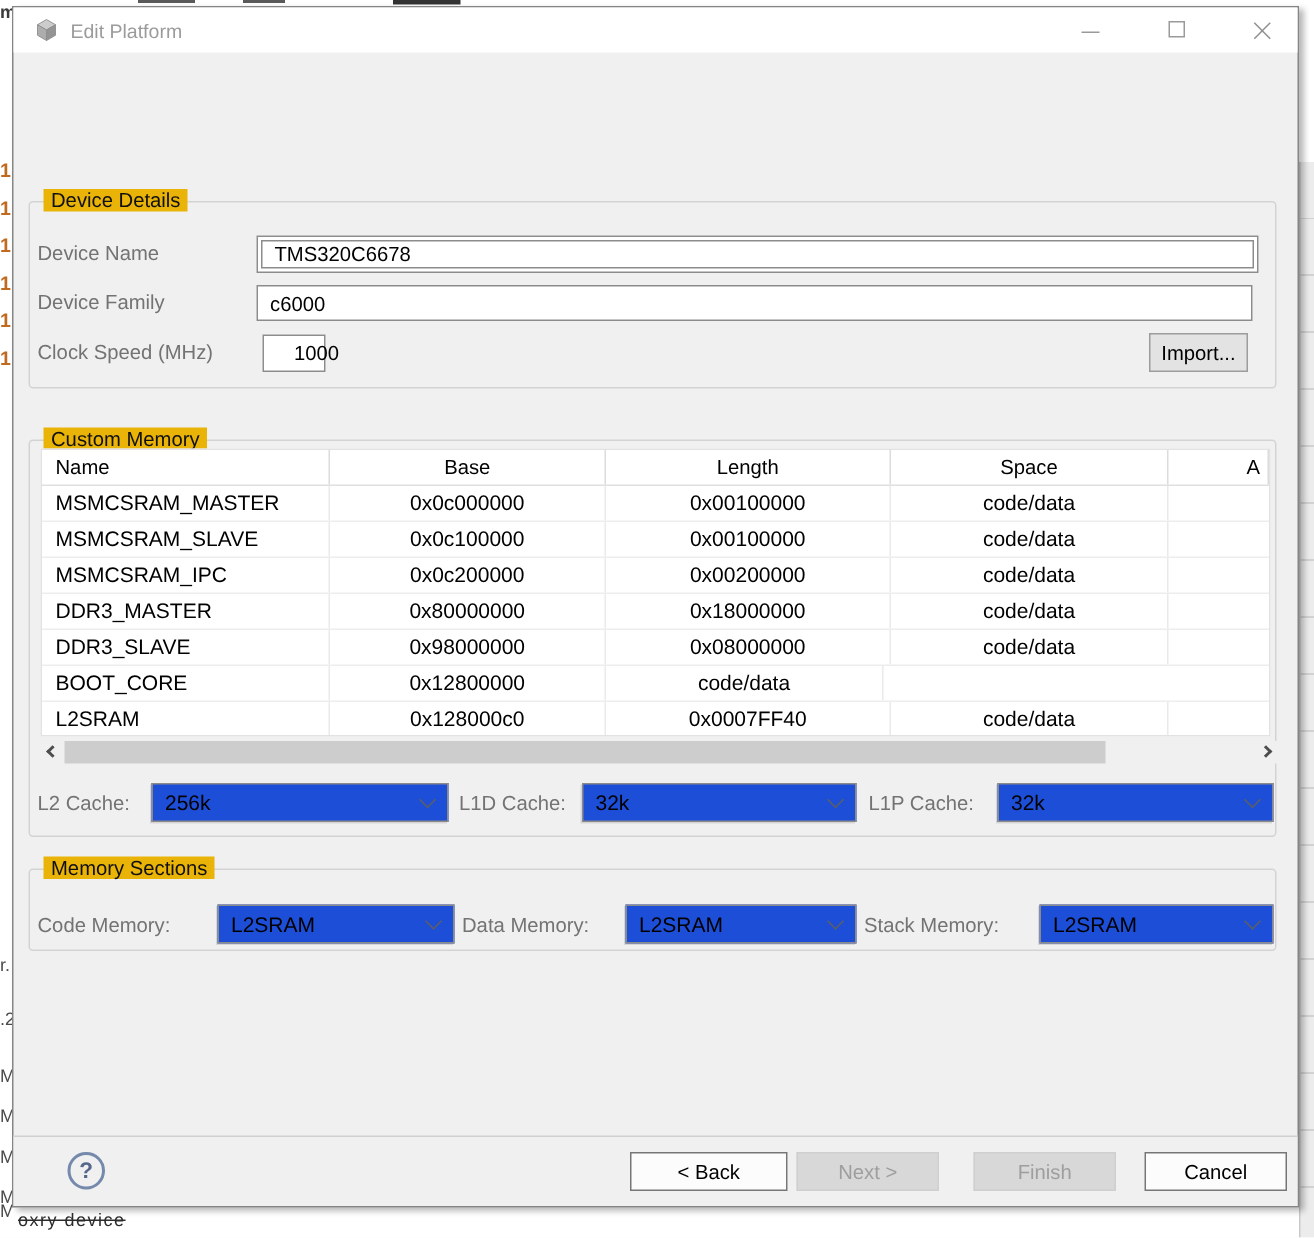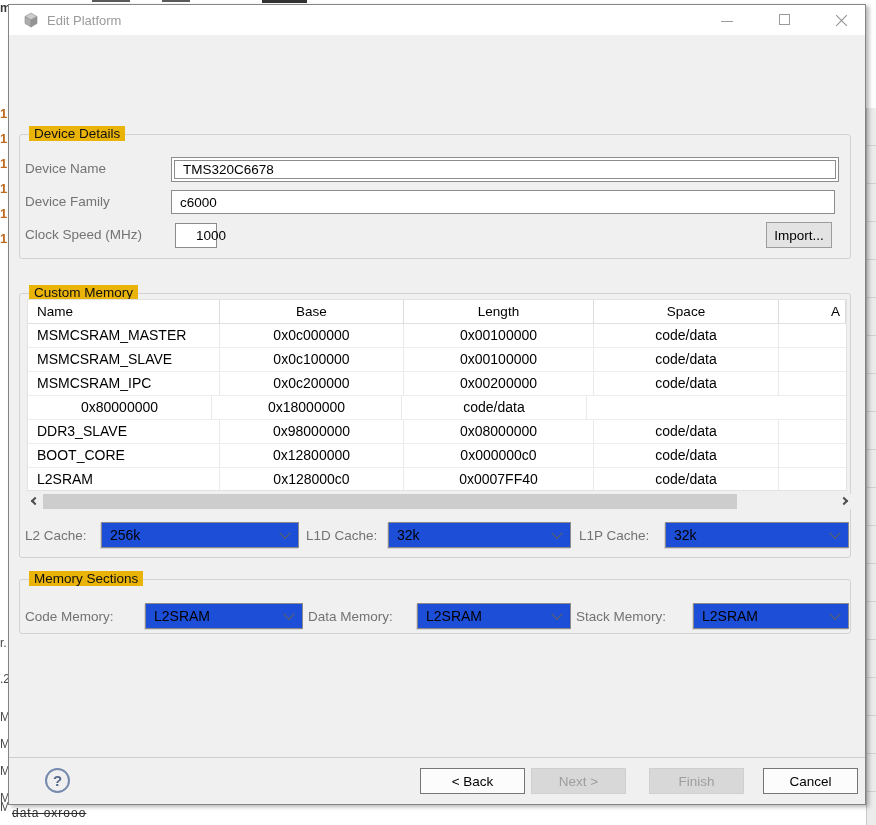--- a/index.html
+++ b/index.html
@@ -109,21 +109,21 @@
   <div class="bg-digit" style="top:181px;">1</div>
   <div class="bg-digit" style="top:206px;">1</div>
   <div class="bg-digit" style="top:231px;">1</div>
   <div class="bg-letter" style="top:636px;">r.</div>
   <div class="bg-letter" style="top:672px;">.2</div>
   <div class="bg-letter" style="top:710px;">M</div>
   <div class="bg-letter" style="top:737px;">M</div>
   <div class="bg-letter" style="top:764px;">M</div>
   <div class="bg-letter" style="top:791px;">M</div>
   <div class="bg-letter" style="top:800px;">M</div>
-  <div class="bg-bottom-text">data oxrooo</div>
+  <div class="bg-bottom-text">oxry device</div>
   <div class="bg-right"></div>
 
   <div class="dialog">
 
     <div class="titlebar">
       <span class="app-icon">
         <svg width="16" height="16" viewBox="0 0 16 16">
           <polygon points="8,1 14,4.5 8,8 2,4.5" fill="#cccccc" stroke="#8d8d8d" stroke-width="0.6"></polygon>
           <polygon points="2,4.5 8,8 8,15 2,11.5" fill="#adadad" stroke="#8d8d8d" stroke-width="0.6"></polygon>
           <polygon points="14,4.5 8,8 8,15 14,11.5" fill="#949494" stroke="#8d8d8d" stroke-width="0.6"></polygon>
@@ -187,36 +187,36 @@
         <div class="cell c-access"></div>
       </div>
       <div class="trow">
         <div class="cell c-name">MSMCSRAM_IPC</div>
         <div class="cell c-base">0x0c200000</div>
         <div class="cell c-len">0x00200000</div>
         <div class="cell c-space">code/data</div>
         <div class="cell c-access"></div>
       </div>
       <div class="trow">
+        <div class="cell c-name">DDR3_MASTER</div>
         <div class="cell c-base">0x80000000</div>
         <div class="cell c-len">0x18000000</div>
         <div class="cell c-space">code/data</div>
         <div class="cell c-access"></div>
       </div>
       <div class="trow">
         <div class="cell c-name">DDR3_SLAVE</div>
         <div class="cell c-base">0x98000000</div>
         <div class="cell c-len">0x08000000</div>
         <div class="cell c-space">code/data</div>
         <div class="cell c-access"></div>
       </div>
       <div class="trow">
         <div class="cell c-name">BOOT_CORE</div>
         <div class="cell c-base">0x12800000</div>
-        <div class="cell c-len">0x000000c0</div>
         <div class="cell c-space">code/data</div>
         <div class="cell c-access"></div>
       </div>
       <div class="trow">
         <div class="cell c-name">L2SRAM</div>
         <div class="cell c-base">0x128000c0</div>
         <div class="cell c-len">0x0007FF40</div>
         <div class="cell c-space">code/data</div>
         <div class="cell c-access"></div>
       </div>

